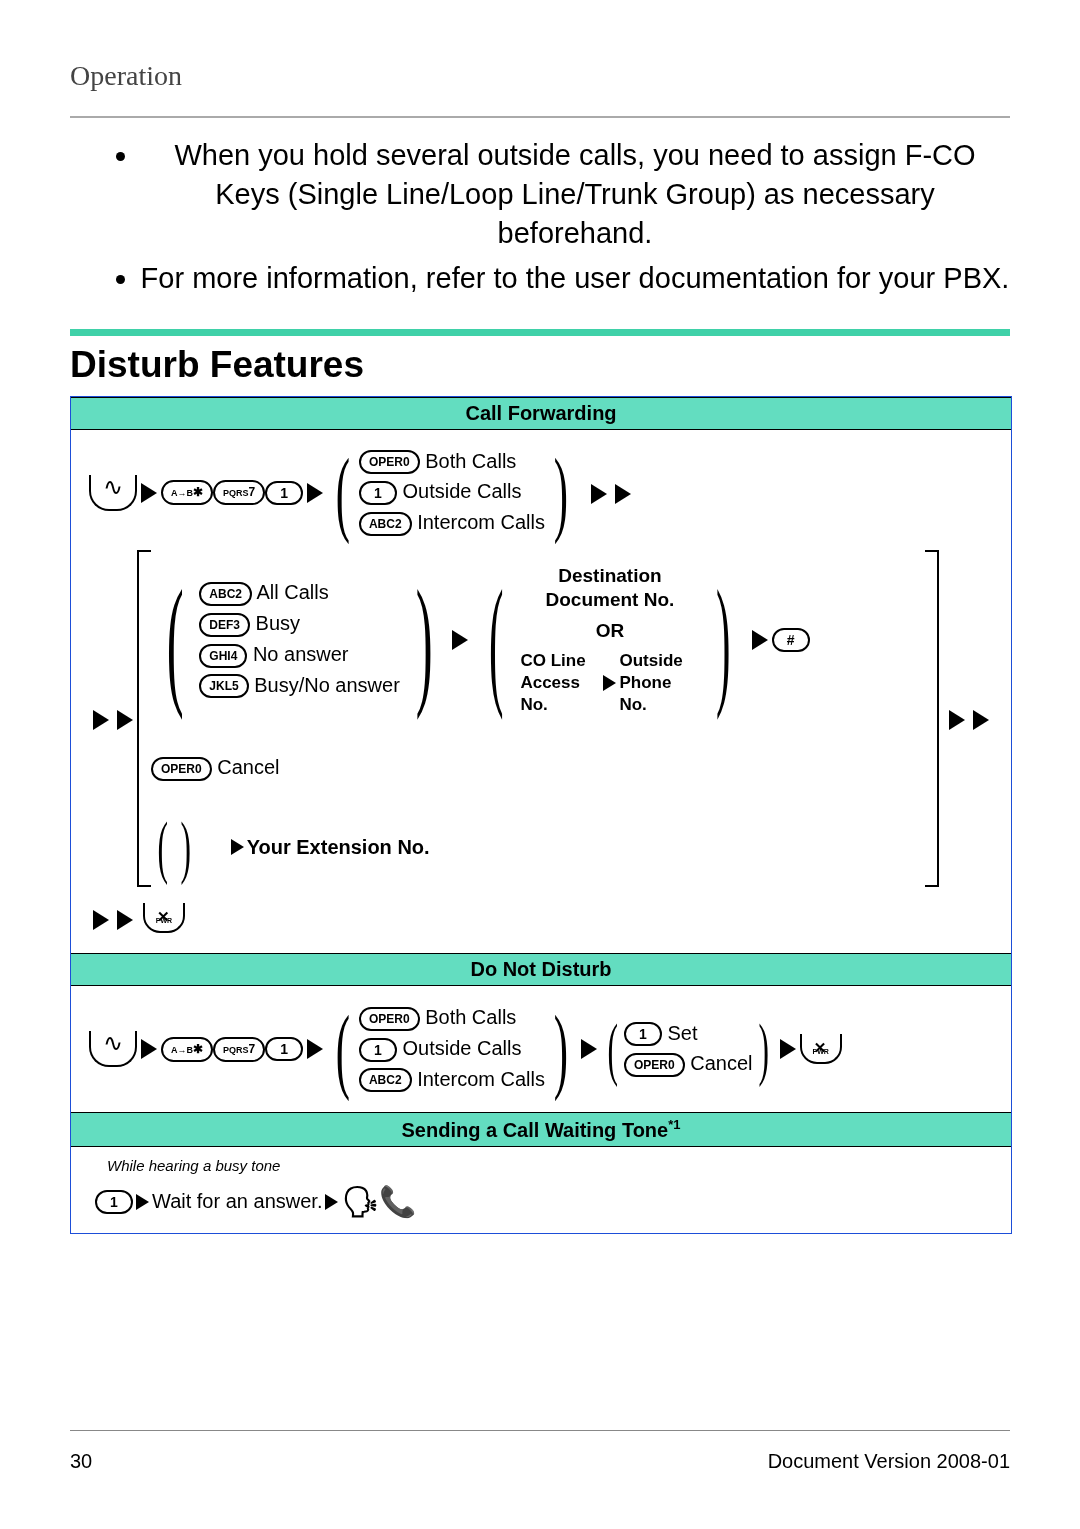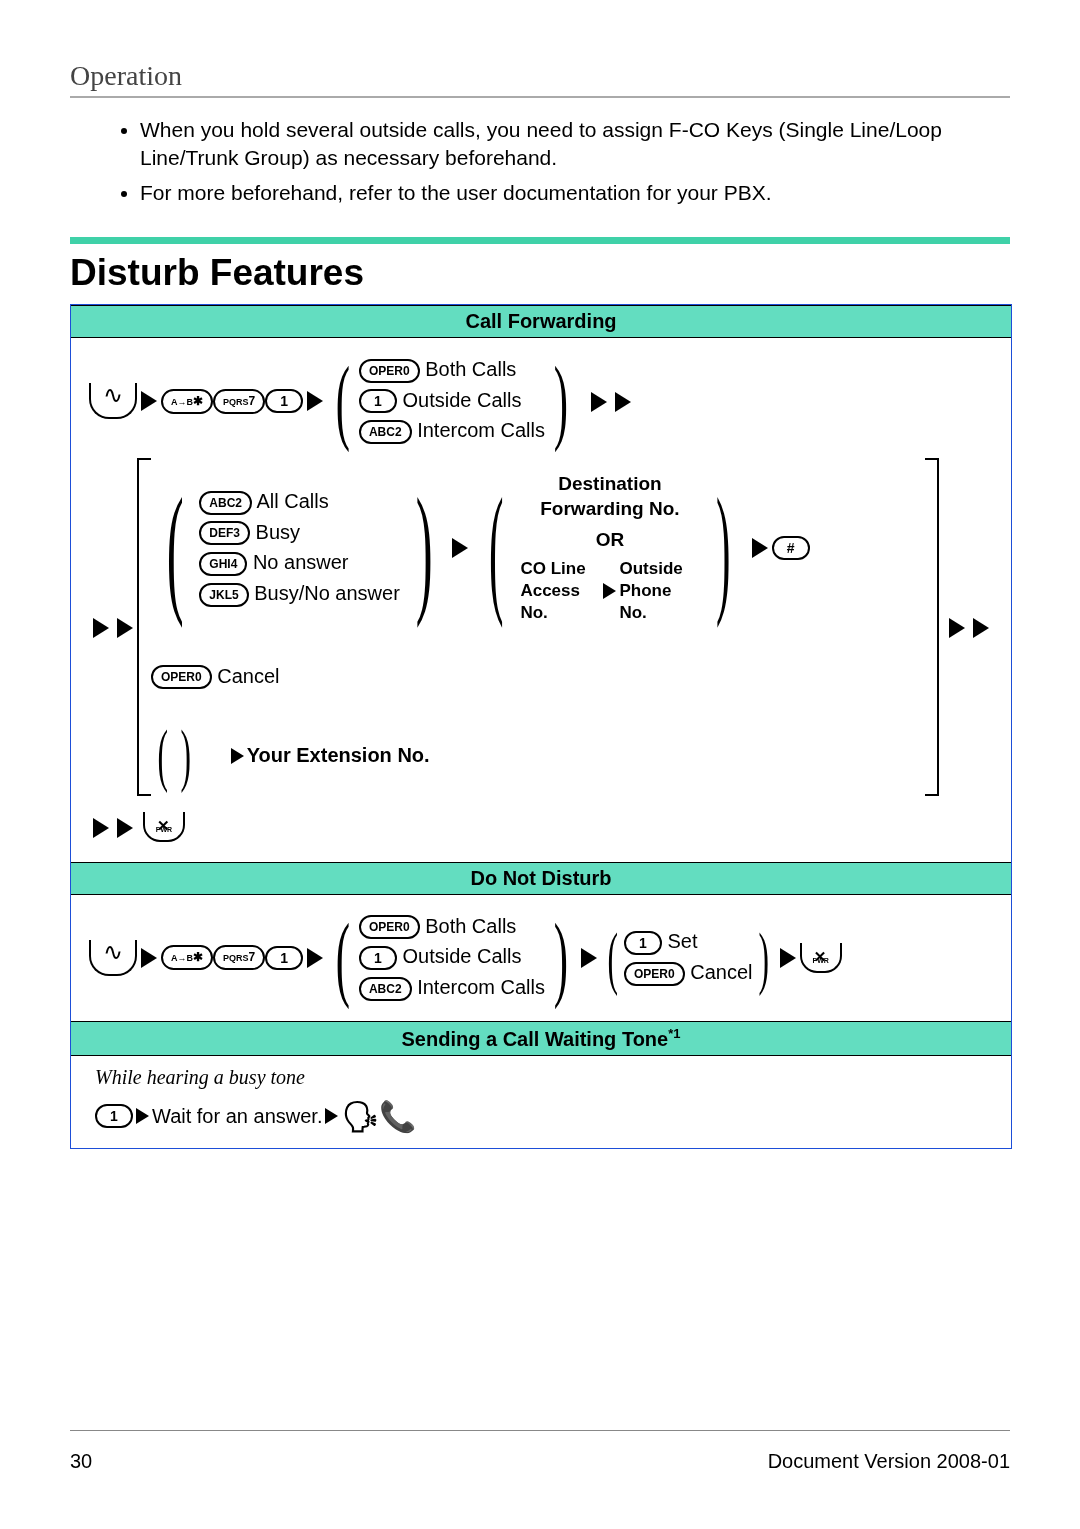--- a/index.html
+++ b/index.html
@@ -12,28 +12,29 @@
   .page {
     padding: 60px 70px 40px 70px;
     box-sizing: border-box;
     position: relative;
     min-height: 1529px;
   }
   .header-title {
     font-family: Georgia, 'Times New Roman', serif;
     font-size: 28px;
     color: #444;
-    padding-bottom: 4px;
+    padding-bottom: 24px;
     border-bottom: 2px solid #aaa;
     margin-bottom: 18px;
   }
   .bullets {
     margin: 0 0 30px 30px;
-    font-size: 21px;
+    font-size: 29px;
     line-height: 1.35;
+    text-align: center;
   }
   .bullets li { margin-bottom: 6px; }
   .thick-bar {
     height: 7px;
     background: #3fd1a8;
     margin-bottom: 8px;
   }
   .h1 {
     font-size: 37px;
     font-weight: bold;
@@ -181,39 +182,39 @@
   .footer {
     position:absolute;
     bottom:56px;
     left:70px; right:70px;
     border-top: 1px solid #888;
     padding-top: 19px;
     display:flex;
     justify-content:space-between;
     font-size:20px;
   }
-  .condition { font-style: italic; font-size:20px; margin: 6px 0 10px 6px; font-family: Liberation Serif, serif; }
+  .condition { font-style: italic; font-size:15px; margin: 6px 0 10px 18px; }
   .talk-icon {
     display:inline-block;
     font-size:30px;
     font-weight:bold;
     vertical-align:middle;
   }
   sup { font-size: 13px; }
 </style>
 </head>
 <body>
 
 <div class="page">
 
   <div class="header-title">Operation</div>
 
   <ul class="bullets">
     <li>When you hold several outside calls, you need to assign F-CO Keys (Single Line/Loop Line/Trunk Group) as necessary beforehand.</li>
-    <li>For more beforehand, refer to the user documentation for your PBX.</li>
+    <li>For more information, refer to the user documentation for your PBX.</li>
   </ul>
 
   <div class="thick-bar"></div>
   <div class="h1">Disturb Features</div>
 
   <div class="feature-table">
 
     <div class="section-head">Call Forwarding</div>
     <div class="section-body">
 
@@ -256,21 +257,21 @@
               </span>
               <span class="brace brace-tall">)</span>
             </span>
 
             <span class="arrow-r"></span>
 
             <span class="brace-group">
               <span class="brace brace-tall brace-xtall">(</span>
               <div class="dest-block">
                 <div>Destination</div>
-                <div>Forwarding No.</div>
+                <div>Document No.</div>
                 <div style="margin:6px 0">OR</div>
                 <div style="display:flex;align-items:center;font-size:17px;text-align:left">
                   <span style="width:80px">CO Line<br>Access<br>No.</span>
                   <span class="arrow-rs"></span>
                   <span style="width:80px">Outside<br>Phone<br>No.</span>
                 </div>
               </div>
               <span class="brace brace-tall brace-xtall">)</span>
             </span>
 

